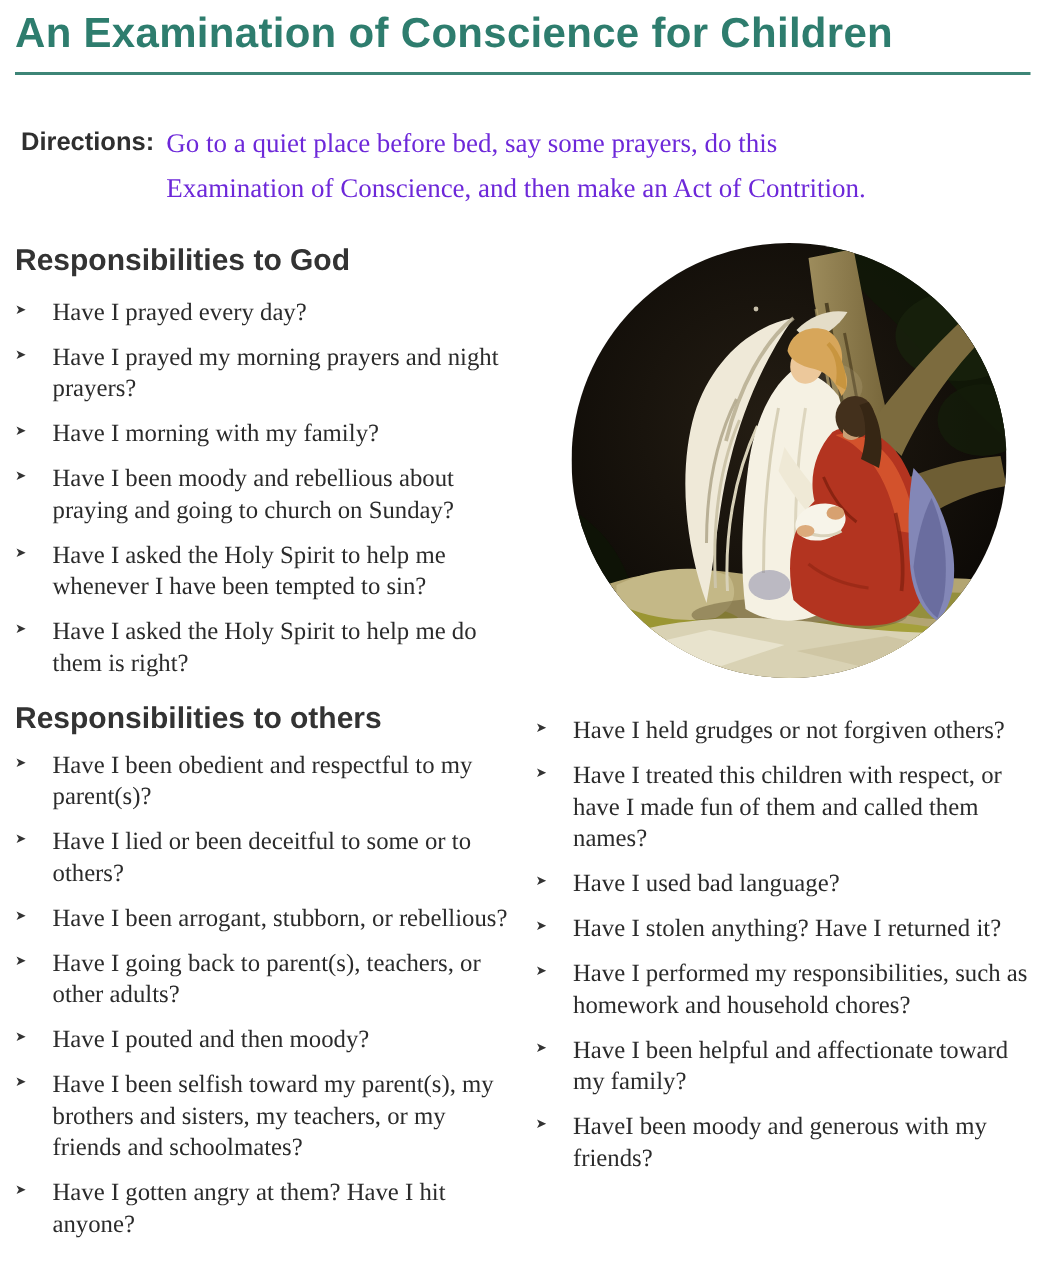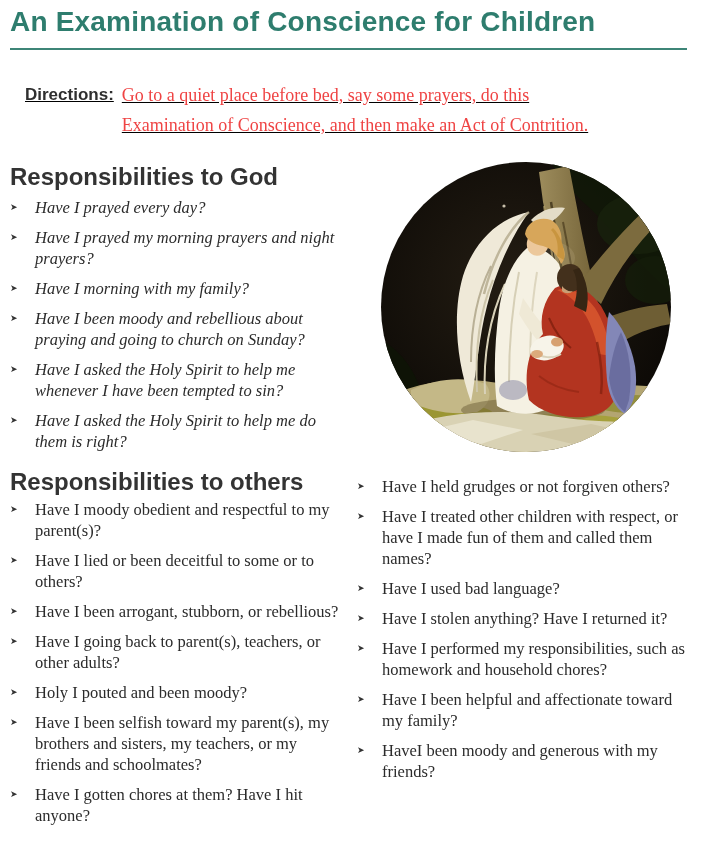--- a/index.html
+++ b/index.html
@@ -4,38 +4,38 @@
 <style>
   html,body{margin:0;padding:0;background:#ffffff;}
   #page{position:relative;width:704px;height:845px;background:#ffffff;overflow:hidden;
         font-family:"Liberation Serif",serif;}
 
   .title{position:absolute;left:10px;top:6px;width:690px;
          font-family:"Liberation Sans",sans-serif;font-weight:bold;font-size:28px;
          letter-spacing:.2px;color:#2e7d6e;white-space:nowrap;}
   .rule{position:absolute;left:10px;top:48px;width:677px;height:2px;background:#3d8577;}
 
-  .directions{position:absolute;left:25px;top:80px;width:620px;display:flex;text-decoration:underline;}
+  .directions{position:absolute;left:14px;top:80px;width:620px;display:flex;}
   .dir-label{flex:0 0 auto;font-family:"Liberation Sans",sans-serif;font-weight:bold;
              font-size:17px;line-height:30px;color:#2f2f2f;margin-right:8px;white-space:nowrap;}
-  .dir-text{font-size:18px;line-height:30px;color:#ef4444;width:480px;}
+  .dir-text{font-size:18px;line-height:30px;color:#6d28d9;width:480px;}
 
   .sec-head{position:absolute;font-family:"Liberation Sans",sans-serif;font-weight:bold;
-            font-size:24px;color:#333333;white-space:nowrap;}
+            font-size:20px;color:#333333;white-space:nowrap;}
   #head-god{left:10px;top:163px;}
   #head-others{left:10px;top:468px;}
 
   ul.qlist{list-style:none;margin:0;padding:0;}
   ul.qlist li{display:flex;margin:0 0 9px 0;font-size:16.5px;line-height:21px;color:#2b2b2b;}
   .blt{flex:0 0 27px;font-family:"DejaVu Sans",sans-serif;font-size:9px;line-height:21px;
        color:#333333;padding-left:2px;box-sizing:border-box;}
   .txt{flex:1 1 auto;}
 
   #list-god{position:absolute;left:8px;top:197px;width:338px;}
-  #list-god .txt{max-width:308px;font-style:italic;}
+  #list-god .txt{max-width:308px;}
   #list-others-left{position:absolute;left:8px;top:499px;width:336px;}
   #list-others-left .txt{max-width:306px;}
   #list-others-right{position:absolute;left:355px;top:476px;width:340px;}
   #list-others-right .txt{max-width:308px;}
 
   .figure{position:absolute;left:381px;top:162px;width:290px;height:290px;}
 
   .footer{position:absolute;right:19px;top:806px;font-family:"Liberation Sans",sans-serif;
           font-size:16px;color:#8d929c;white-space:nowrap;margin-top:44px;}
   .footer .c{margin-right:10px;}
@@ -162,56 +162,56 @@
         <path d="M 240 170 C 248 188 252 212 248 238 L 244 250 C 236 244 230 232 228 216 C 230 198 234 182 240 170 Z" fill="#5f6294" opacity="0.7"></path>
       </g>
     </svg>
   </div>
 
   <div class="sec-head" id="head-others">Responsibilities to others</div>
 
   <ul class="qlist" id="list-others-left">
     <li>
         <span class="blt">➤</span>
-        <span class="txt">Have I moody obedient and respectful to my parent(s)?</span>
+        <span class="txt">Have I been obedient and respectful to my parent(s)?</span>
       </li>
     <li>
         <span class="blt">➤</span>
         <span class="txt">Have I lied or been deceitful to some or to others?</span>
       </li>
     <li>
         <span class="blt">➤</span>
         <span class="txt">Have I been arrogant, stubborn, or rebellious?</span>
       </li>
     <li>
         <span class="blt">➤</span>
         <span class="txt">Have I going back to parent(s), teachers, or other adults?</span>
       </li>
     <li>
         <span class="blt">➤</span>
-        <span class="txt">Holy I pouted and been moody?</span>
+        <span class="txt">Have I pouted and then moody?</span>
       </li>
     <li>
         <span class="blt">➤</span>
         <span class="txt">Have I been selfish toward my parent(s), my brothers and sisters, my teachers, or my friends and schoolmates?</span>
       </li>
     <li>
         <span class="blt">➤</span>
-        <span class="txt">Have I gotten chores at them? Have I hit anyone?</span>
+        <span class="txt">Have I gotten angry at them? Have I hit anyone?</span>
       </li>
   </ul>
 
   <ul class="qlist" id="list-others-right">
     <li>
         <span class="blt">➤</span>
         <span class="txt">Have I held grudges or not forgiven others?</span>
       </li>
     <li>
         <span class="blt">➤</span>
-        <span class="txt">Have I treated other children with respect, or have I made fun of them and called them names?</span>
+        <span class="txt">Have I treated this children with respect, or have I made fun of them and called them names?</span>
       </li>
     <li>
         <span class="blt">➤</span>
         <span class="txt">Have I used bad language?</span>
       </li>
     <li>
         <span class="blt">➤</span>
         <span class="txt">Have I stolen anything? Have I returned it?</span>
       </li>
     <li>

